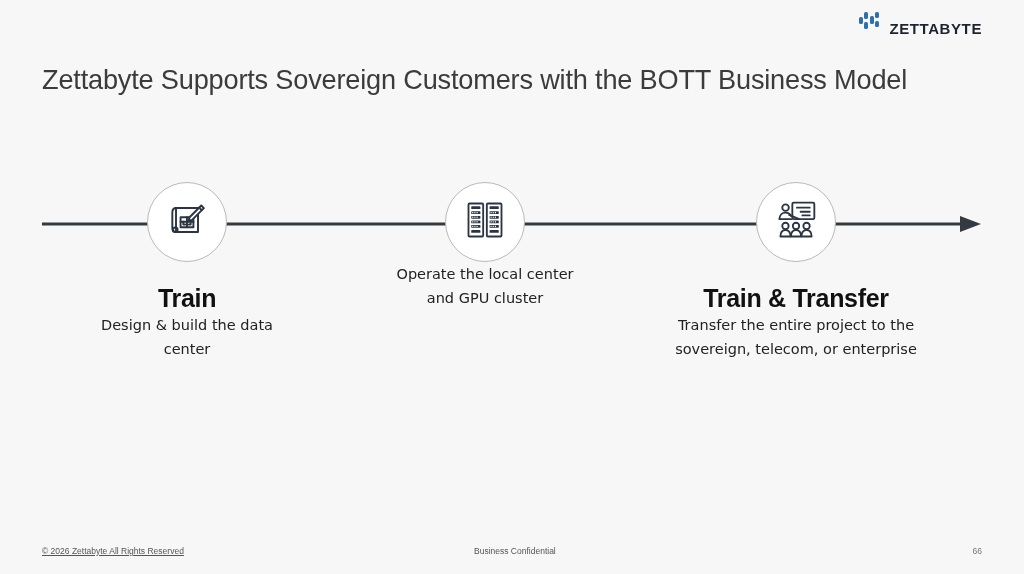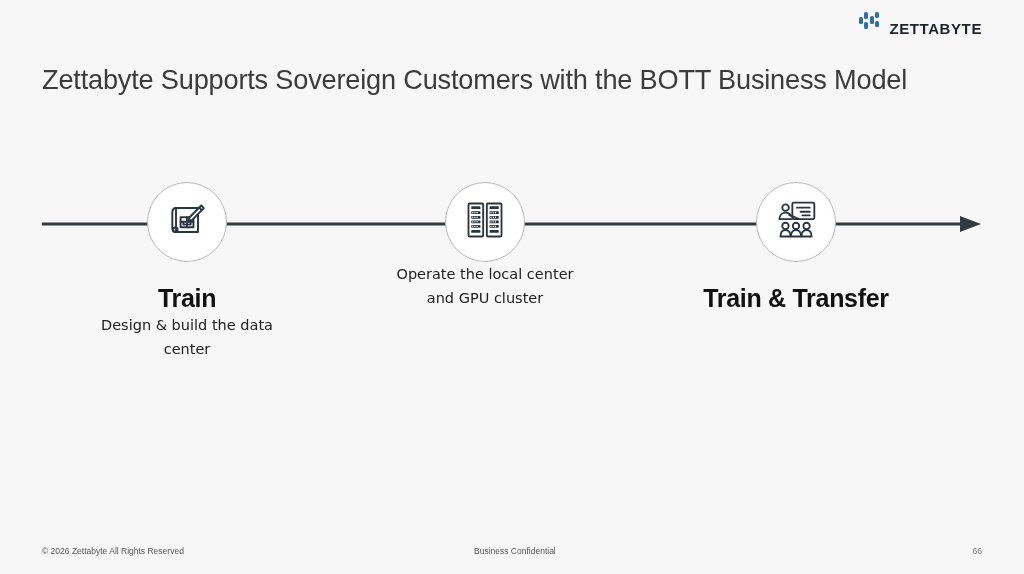--- a/index.html
+++ b/index.html
@@ -113,21 +113,21 @@
   .footer {
     position: absolute;
     left: 0;
     bottom: 14px;
     width: 1024px;
     height: 14px;
     font-family: "Liberation Sans", sans-serif;
     font-size: 8.5px;
     color: #555555;
   }
-  .footer-left   { position: absolute; left: 42px;  top: 0; }
+  .footer-left   { position: absolute; left: 42px;  top: 0; text-decoration: underline; }
   .footer-center { position: absolute; left: 474px; top: 0; }
   .footer-right  { position: absolute; right: 42px; top: 0; color: #777777; }
 </style>
 </head>
 <body>
 
 <div class="logo">
   <span class="logo-mark">
     <svg width="22" height="20" viewBox="0 0 22 20" xmlns="http://www.w3.org/2000/svg">
       <g fill="#2f6fad">
@@ -259,20 +259,21 @@
           <circle cx="12.5" cy="30.5" r="3.5"></circle>
           <path d="M7 42 C7 37.3 9.3 35 12.5 35 C15.7 35 18 37.3 18 42 Z"></path>
           <circle cx="24" cy="30.5" r="3.5"></circle>
           <path d="M18.5 42 C18.5 37.3 20.8 35 24 35 C27.2 35 29.5 37.3 29.5 42 Z"></path>
           <circle cx="35.5" cy="30.5" r="3.5"></circle>
           <path d="M30 42 C30 37.3 32.3 35 35.5 35 C38.7 35 41 37.3 41 42 Z"></path>
         </svg>
       </span>
     </div>
     <div class="stage-heading">Train &amp; Transfer</div>
+    <div class="stage-body">Transfer the entire project to the sovereign, telecom, or enterprise</div>
   </div>
 
 </div>
 
 <div class="footer">
   <span class="footer-left">© 2026 Zettabyte All Rights Reserved</span>
   <span class="footer-center">Business Confidential</span>
   <span class="footer-right">66</span>
 </div>
 

